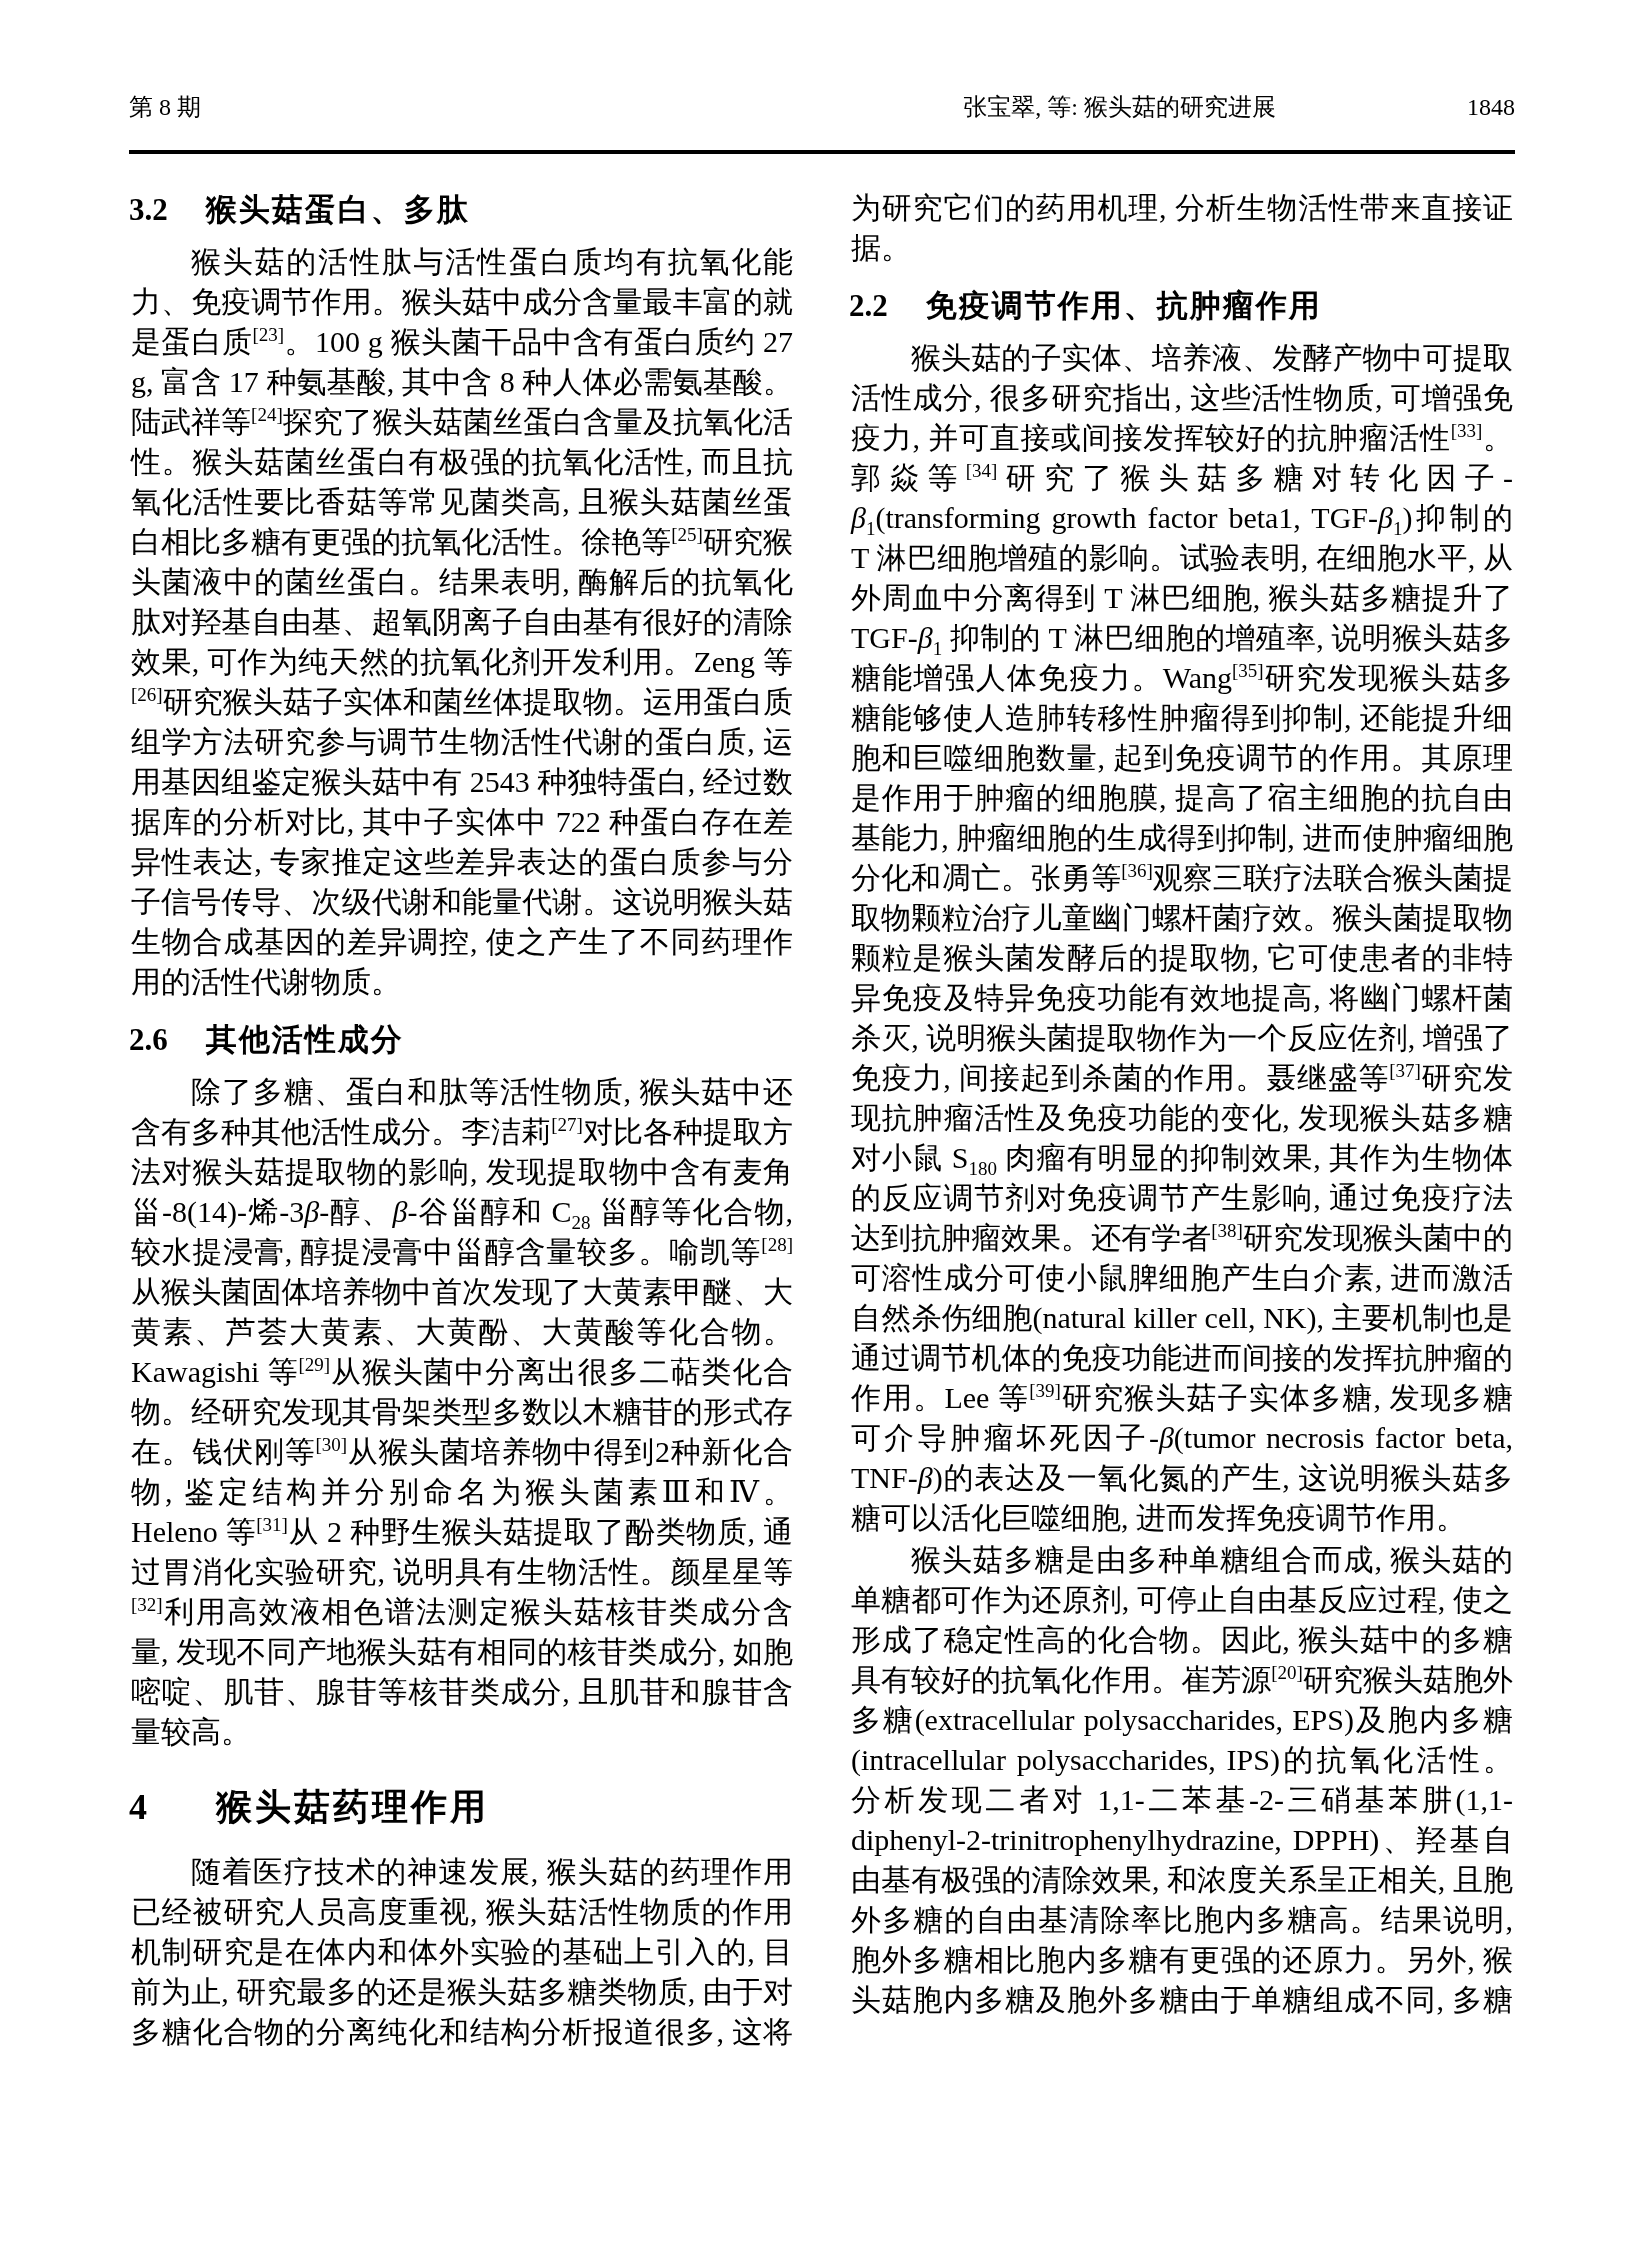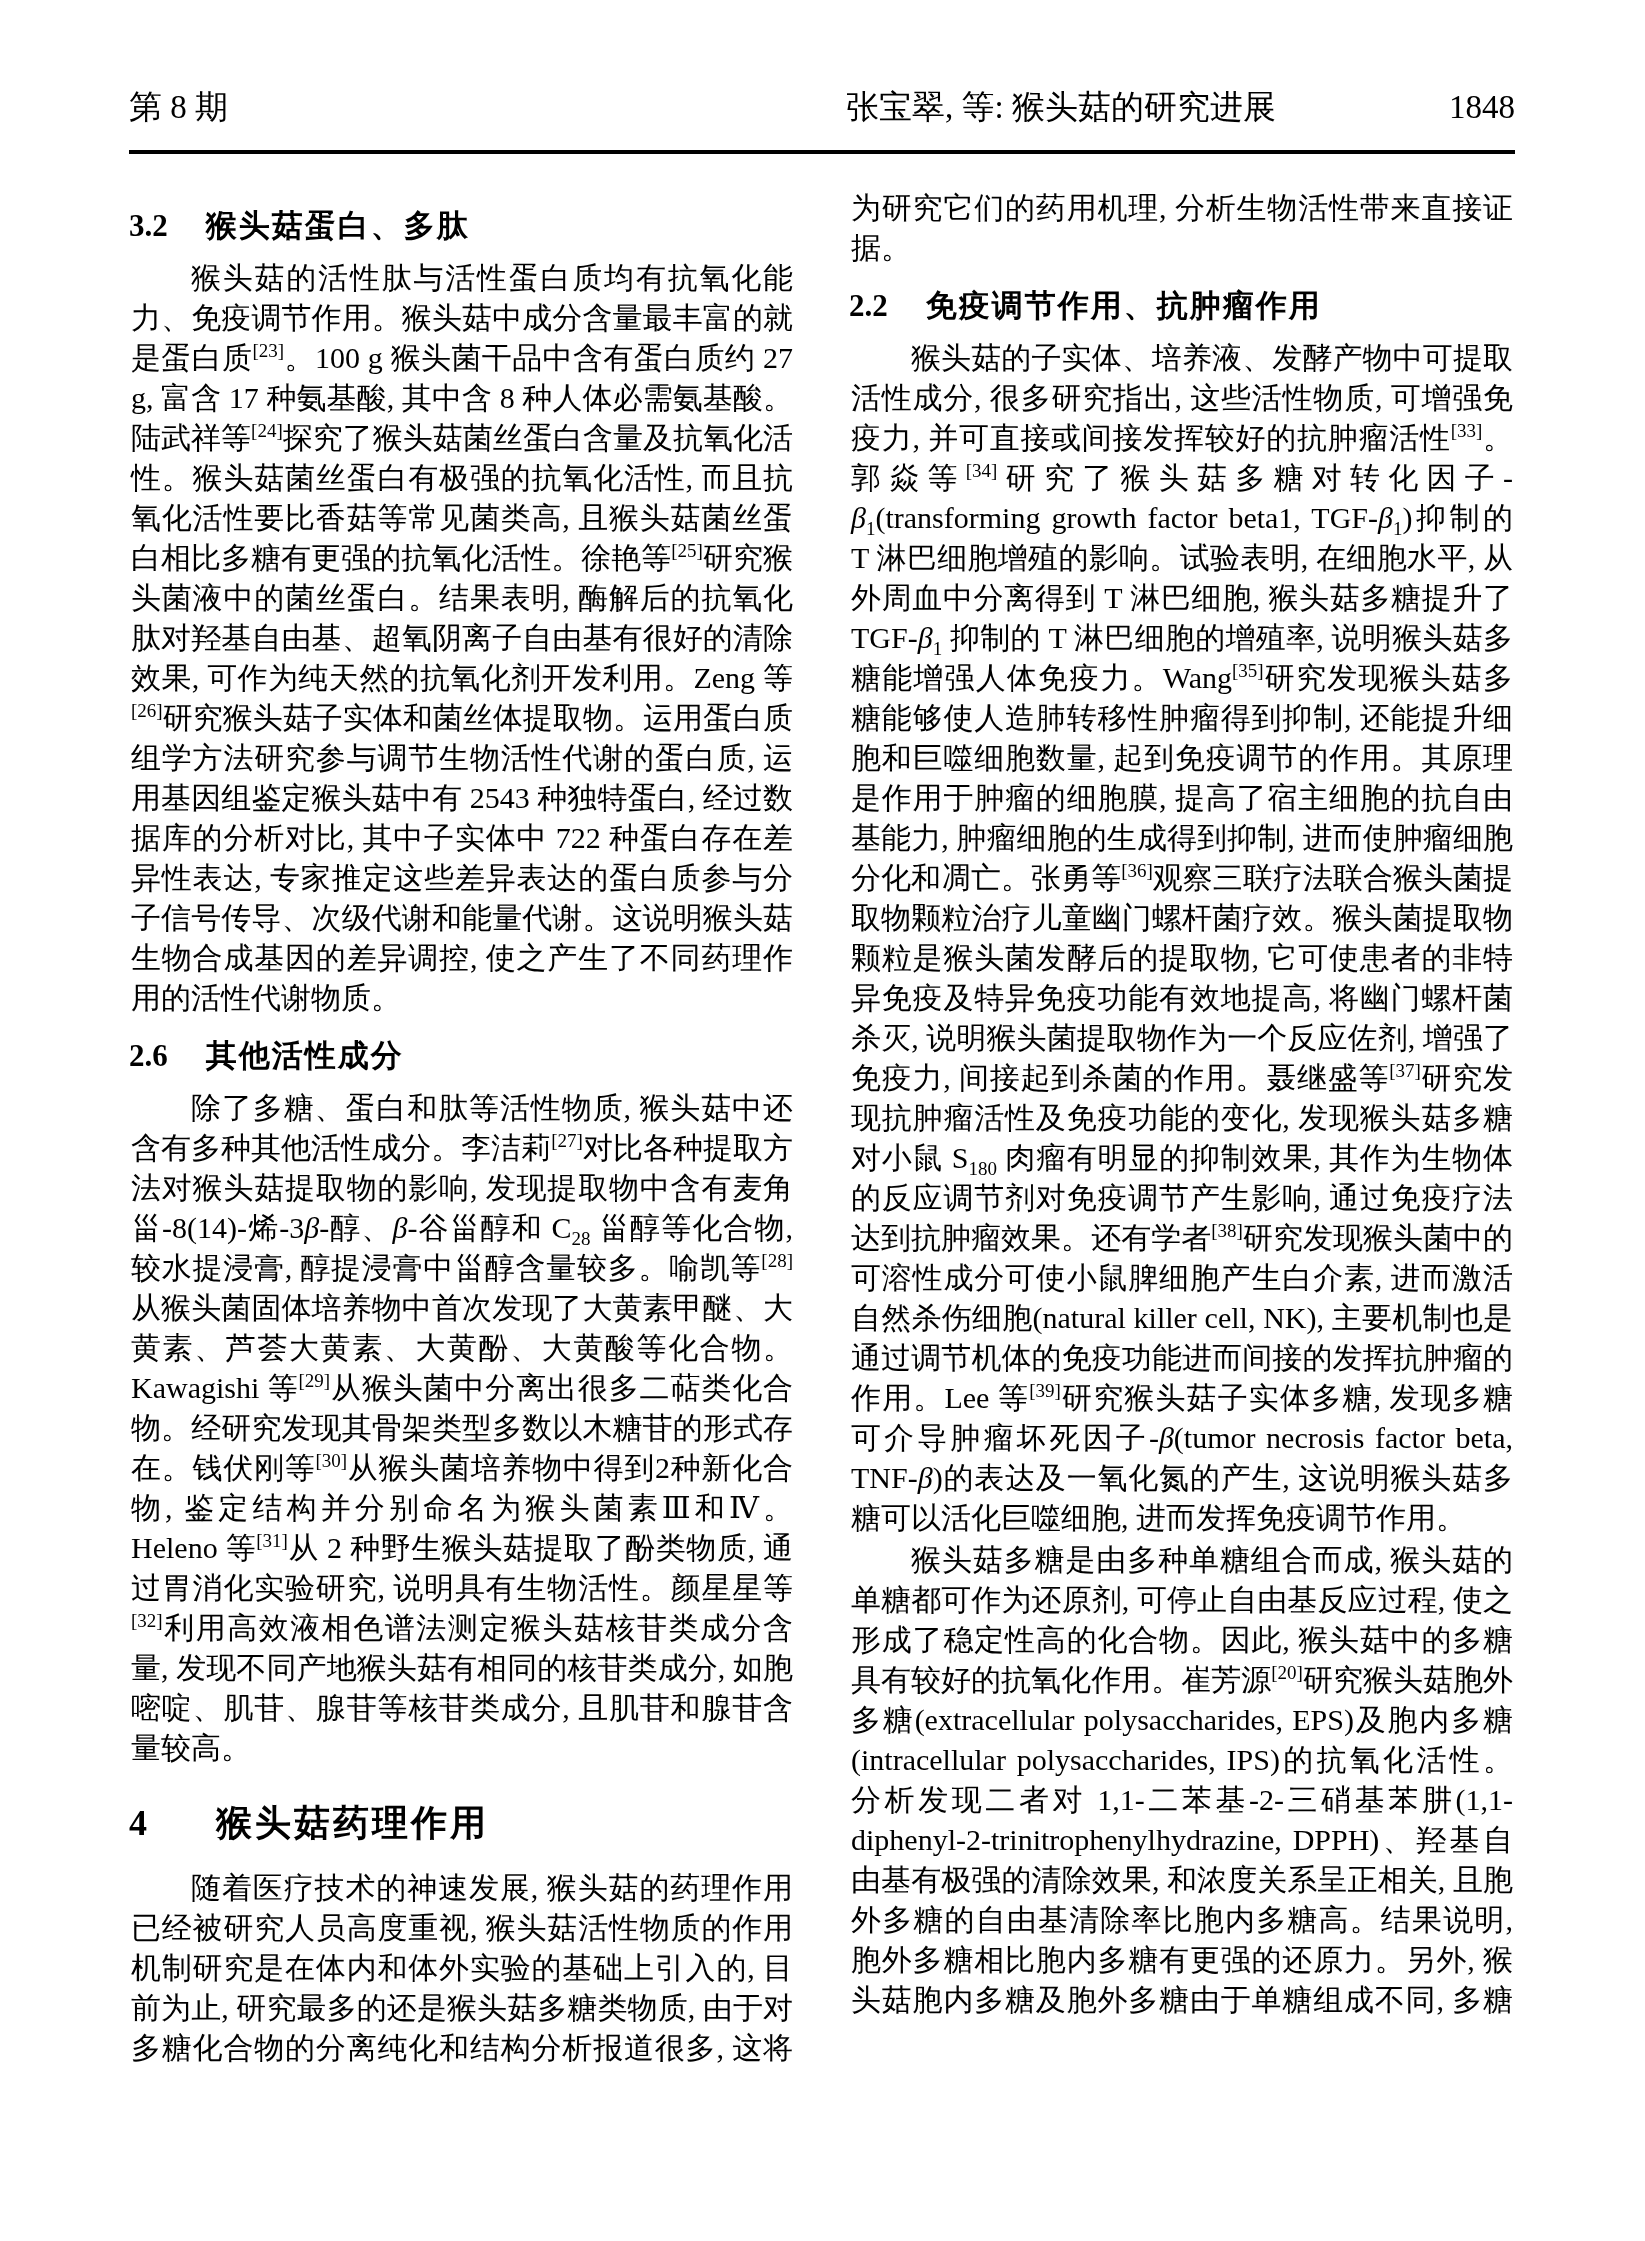--- a/index.html
+++ b/index.html
@@ -3,34 +3,34 @@
 <meta charset="utf-8">
 <style>
   * { box-sizing: border-box; }
   html, body { margin: 0; padding: 0; }
   body {
     width: 1646px; height: 2242px;
     background: #ffffff; color: #000000;
     font-family: "Liberation Serif", "DejaVu Serif", serif;
   }
   .page { width: 1646px; height: 2242px; padding: 90px 131px 0 129px; overflow: hidden; }
-  .header { display: flex; align-items: baseline; font-size: 33px; line-height: 34px; }
+  .header { display: flex; align-items: baseline; font-size: 24px; line-height: 34px; }
   .header .h-left  { width: 239px; text-align: left; }
   .header .h-center{ flex: 1; text-align: right; }
   .header .h-right { width: 239px; text-align: right; }
   .rule { height: 4px; background: #000; margin-top: 26px; }
   .content {
     margin-top: 34px;
     height: 1892px;
     column-count: 2; column-gap: 54px; column-fill: auto;
     text-align: justify;
     font-size: 30px; line-height: 40px;
     overflow: hidden;
   }
-  .content > :first-child { margin-top: 16px; }
+  .content > :first-child { margin-top: 0; }
   p.para { margin: 2px; text-indent: 2em; }
   .h1, .h2 { font-weight: bold; break-inside: avoid; }
   .h2 { font-size: 31px; line-height: 44px; margin: 16px 0 10px; }
   .h1 { font-size: 36px; line-height: 54px; margin: 28px 0 18px; }
   .hnum  { font-family: "Liberation Serif", "DejaVu Serif", serif; margin-right: 38px; }
   .htitle{ font-family: "Liberation Sans", "DejaVu Sans", sans-serif; letter-spacing: 2px; }
   .h1 .htitle { letter-spacing: 3px; margin-left: 31px; }
   sup { font-size: 19px; line-height: 0; vertical-align: super; }
   sub { font-size: 19px; line-height: 0; vertical-align: sub; }
   i { font-style: italic; }

